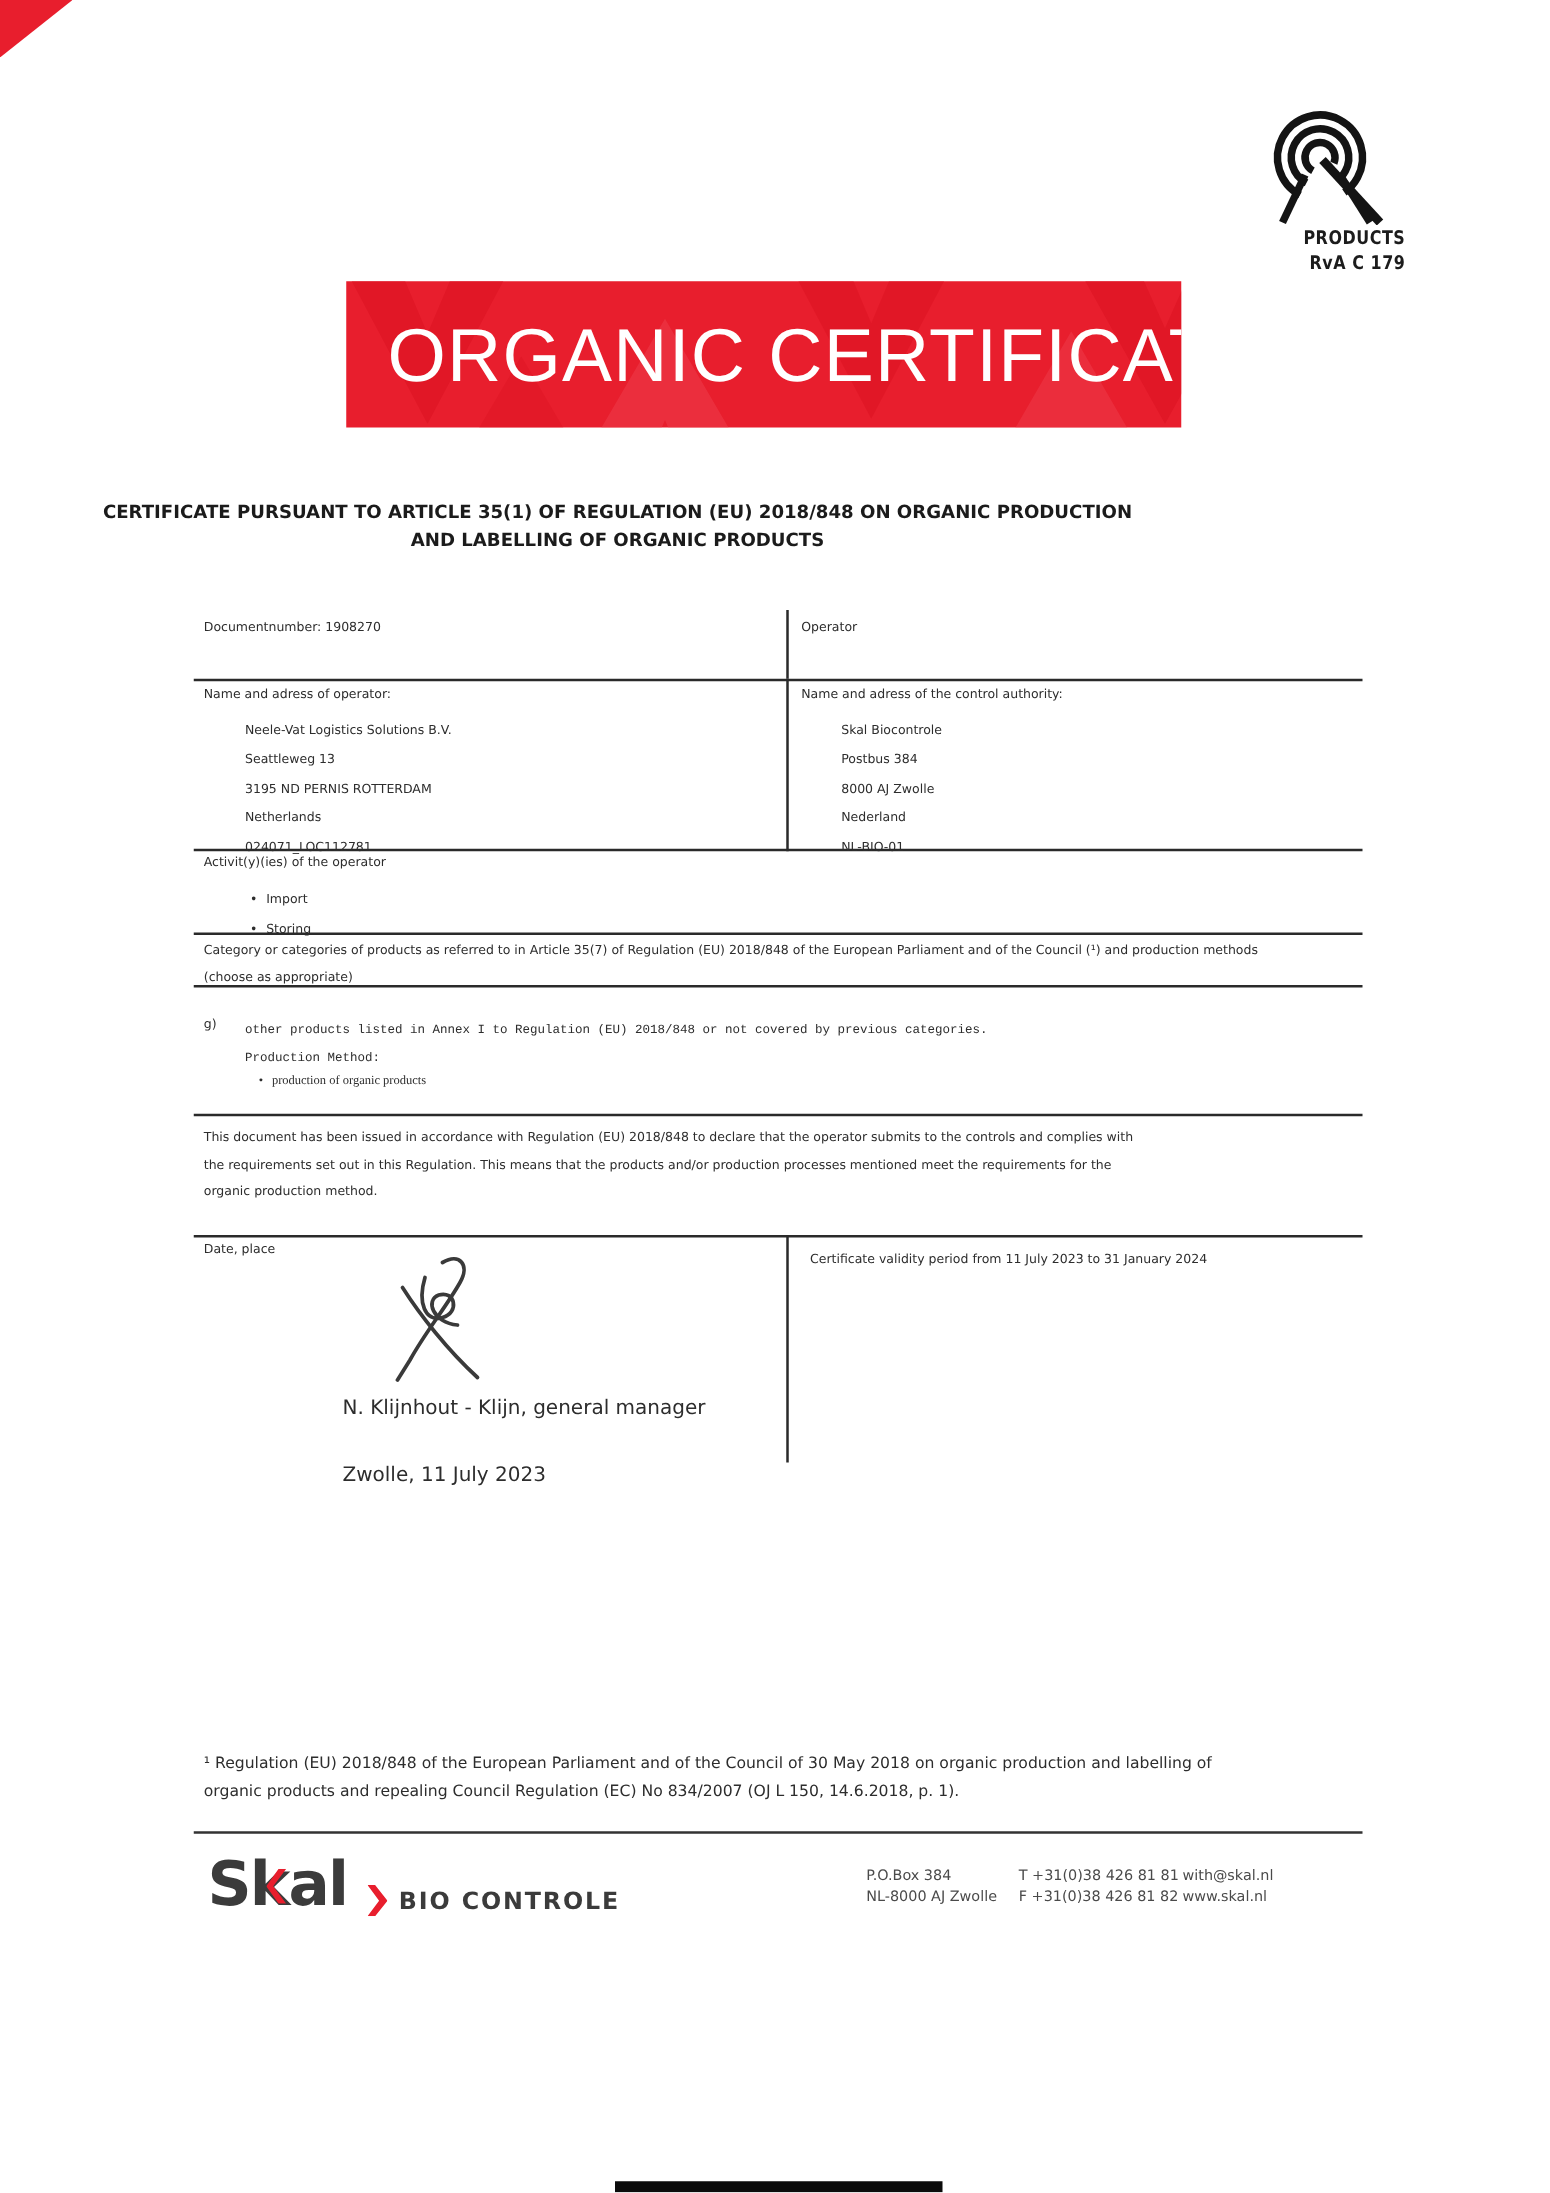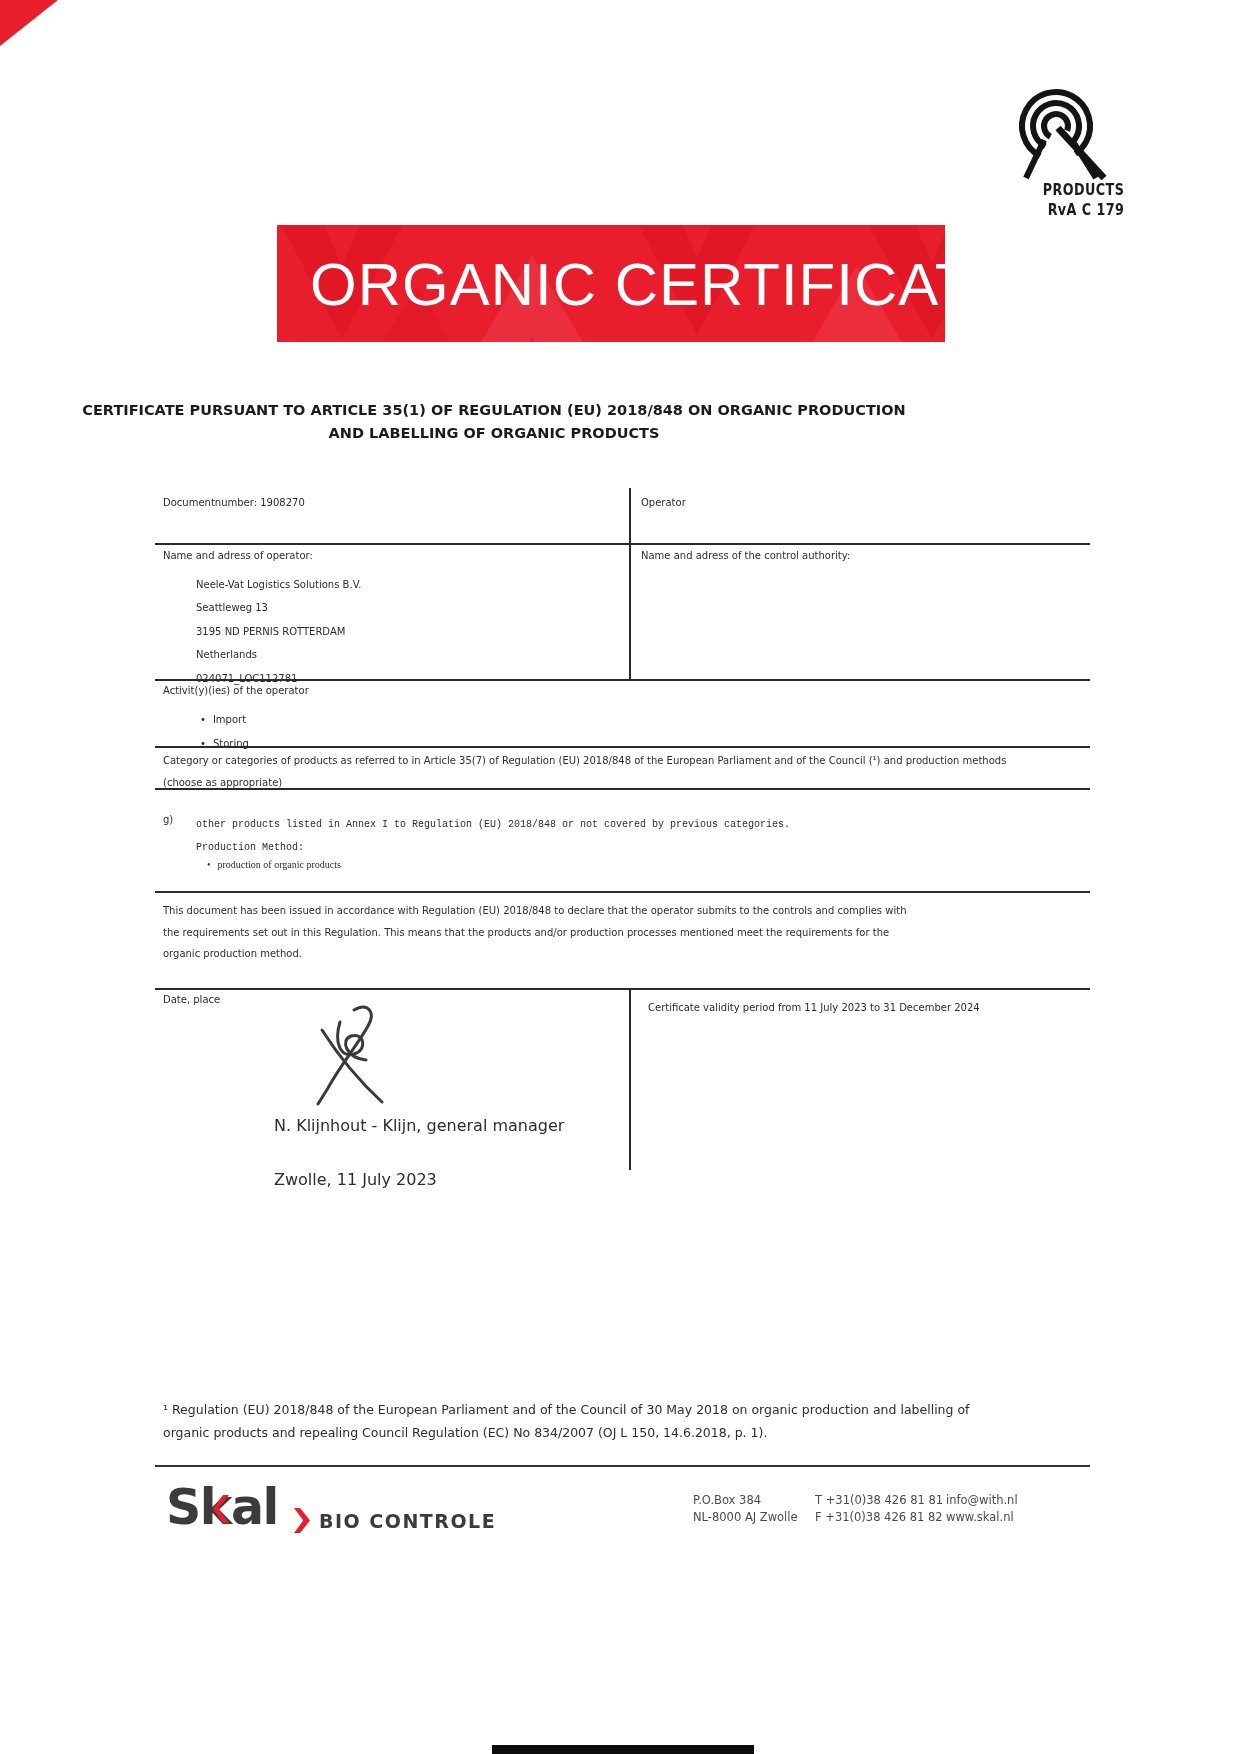--- a/index.html
+++ b/index.html
@@ -108,37 +108,44 @@
 
   <div class="t" style="left:163px;top:550px;">Name and adress of operator:</div>
   <div class="t addr" style="left:196px;top:573px;">
     <div>Neele-Vat Logistics Solutions B.V.</div>
     <div>Seattleweg 13</div>
     <div>3195 ND PERNIS ROTTERDAM</div>
     <div>Netherlands</div>
     <div>024071_LOC112781</div>
   </div>
   <div class="t" style="left:641px;top:550px;">Name and adress of the control authority:</div>
+  <div class="t addr" style="left:673px;top:573px;">
+    <div>Skal Biocontrole</div>
+    <div>Postbus 384</div>
+    <div>8000 AJ Zwolle</div>
+    <div>Nederland</div>
+    <div>NL-BIO-01</div>
+  </div>
 
   <div class="t" style="left:163px;top:685px;">Activit(y)(ies) of the operator</div>
   <div class="t bullets" style="left:200px;top:708px;">
     <div>Import</div>
     <div>Storing</div>
   </div>
 
   <div class="t" style="left:163px;top:750px;width:850px;line-height:22px;">Category or categories of products as referred to in Article 35(7) of Regulation (EU) 2018/848 of the European Parliament and of the Council (¹) and production methods (choose as appropriate)</div>
 
   <div class="t" style="left:163px;top:814px;">g)</div>
   <div class="t" style="left:196px;top:814px;width:660px;line-height:22.5px;font-family:Liberation Mono, monospace;">other products listed in Annex I to Regulation (EU) 2018/848 or not covered by previous categories. Production Method:</div>
   <div class="t cat-bullet" style="left:207px;top:859px;font-family:Liberation Serif, serif;">production of organic products</div>
 
   <div class="t" style="left:163px;top:900px;width:760px;line-height:21.5px;">This document has been issued in accordance with Regulation (EU) 2018/848 to declare that the operator submits to the controls and complies with the requirements set out in this Regulation. This means that the products and/or production processes mentioned meet the requirements for the organic production method.</div>
 
   <div class="t" style="left:163px;top:994px;">Date, place</div>
-  <div class="t" style="left:648px;top:994px;width:440px;line-height:27px;">Certificate validity period from 11 July 2023 to 31 December 2024</div>
+  <div class="t" style="left:648px;top:994px;width:440px;line-height:27px;">Certificate validity period from 11 July 2023 to 31 January 2024</div>
 
   <svg style="position:absolute;left:288px;top:1000px;" width="142" height="106" viewBox="0 0 142 106">
     <g stroke="#3a3a3a" stroke-width="3" fill="none" stroke-linecap="round">
       <path d="M66,10 C80,2 88,12 80,26 C70,44 52,66 40,88 L30,104"></path>
       <path d="M34,30 C48,52 70,80 94,102"></path>
       <path d="M52,22 C46,42 52,58 66,54 C80,50 76,32 63,36 C52,40 58,58 78,60"></path>
     </g>
   </svg>
   <div class="sig-small" style="left:274px;top:1116px;">N. Klijnhout - Klijn, general manager</div>
   <div class="sig-small" style="left:274px;top:1143px;margin-top:27px;">Zwolle, 11 July 2023</div>
@@ -158,19 +165,19 @@
 
   <div class="contact" style="left:693px;">
     <div>P.O.Box 384</div>
     <div>NL-8000 AJ Zwolle</div>
   </div>
   <div class="contact" style="left:815px;">
     <div>T +31(0)38 426 81 81</div>
     <div>F +31(0)38 426 81 82</div>
   </div>
   <div class="contact" style="left:946px;">
-    <div>info@with.nl</div>
+    <div>with@skal.nl</div>
     <div>www.skal.nl</div>
   </div>
 
   <div class="bottom-bar"></div>
 
 </div>
 
 </body></html>

